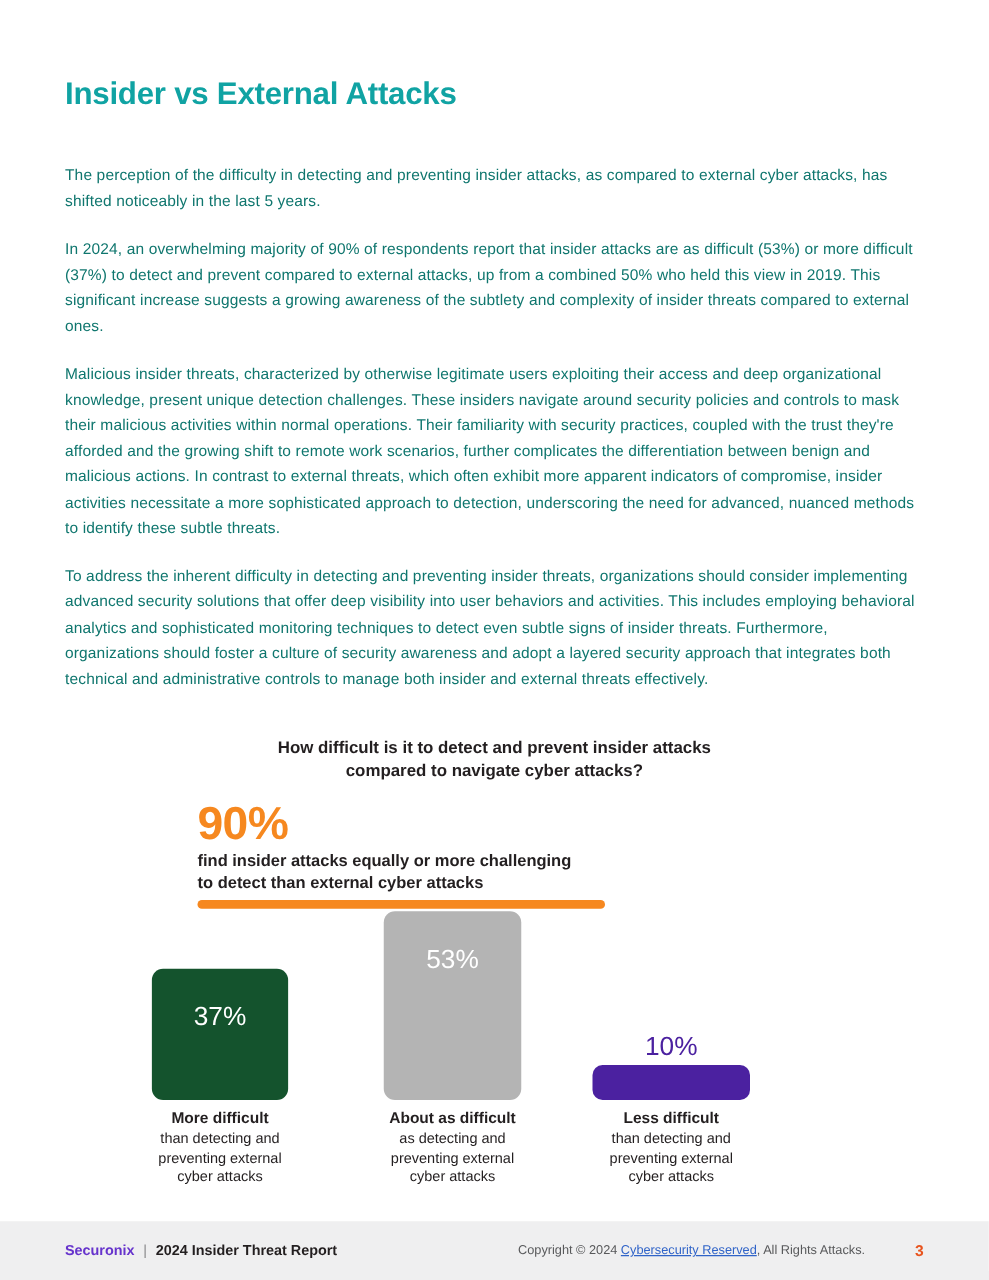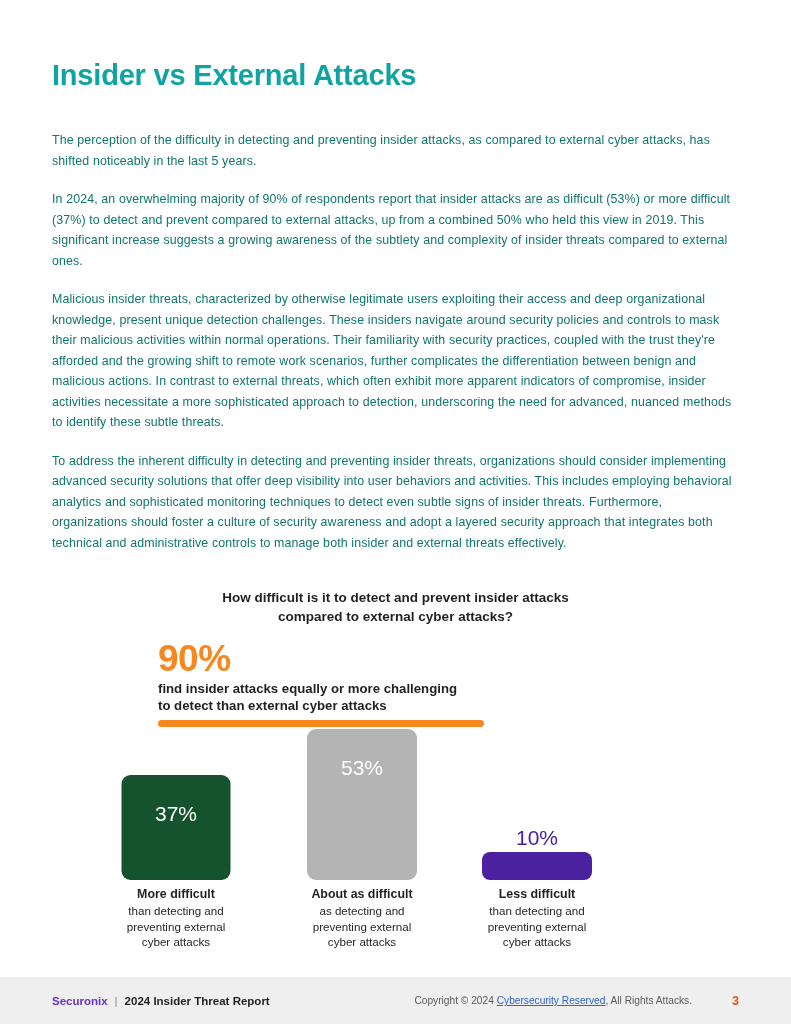--- a/index.html
+++ b/index.html
@@ -26,21 +26,21 @@
   .content {
     flex: 1 1 auto;
     padding: 0 52px;
     position: relative;
   }
 
   
   .page-title {
     margin: 0;
     padding-top: 57px;
-    font-size: 29px;
+    font-size: 25px;
     line-height: 36px;
     font-weight: 700;
     color: #10a3a3;
     letter-spacing: -0.2px;
   }
 
   
   .body-copy {
     margin-top: 37px;
   }
@@ -219,21 +219,21 @@
       <p>The perception of the difficulty in detecting and preventing insider attacks, as compared to external cyber attacks, has shifted noticeably in the last 5 years.</p>
       <p>In 2024, an overwhelming majority of 90% of respondents report that insider attacks are as difficult (53%) or more difficult (37%) to detect and prevent compared to external attacks, up from a combined 50% who held this view in 2019. This significant increase suggests a growing awareness of the subtlety and complexity of insider threats compared to external ones.</p>
       <p>Malicious insider threats, characterized by otherwise legitimate users exploiting their access and deep organizational knowledge, present unique detection challenges. These insiders navigate around security policies and controls to mask their malicious activities within normal operations. Their familiarity with security practices, coupled with the trust they're afforded and the growing shift to remote work scenarios, further complicates the differentiation between benign and malicious actions. In contrast to external threats, which often exhibit more apparent indicators of compromise, insider activities necessitate a more sophisticated approach to detection, underscoring the need for advanced, nuanced methods to identify these subtle threats.</p>
       <p>To address the inherent difficulty in detecting and preventing insider threats, organizations should consider implementing advanced security solutions that offer deep visibility into user behaviors and activities. This includes employing behavioral analytics and sophisticated monitoring techniques to detect even subtle signs of insider threats. Furthermore, organizations should foster a culture of security awareness and adopt a layered security approach that integrates both technical and administrative controls to manage both insider and external threats effectively.</p>
     </div>
 
     <div class="chart-block">
 
       <p class="chart-title">
         <span>How difficult is it to detect and prevent insider attacks</span><br>
-        <span>compared to external cyber attacks?</span>
+        <span>compared to navigate cyber attacks?</span>
       </p>
 
       <div class="callout">
         <div class="callout-number">90%</div>
         <div class="callout-text">
           <span>find insider attacks equally or more challenging</span><br>
           <span>to detect than external cyber attacks</span>
         </div>
         <div class="callout-rule"></div>
       </div>
@@ -263,21 +263,21 @@
           <div class="bar-caption">
             <span class="cap-head">About as difficult</span>
             <span class="cap-sub">as detecting and</span>
             <span class="cap-sub">preventing external</span>
             <span class="cap-sub">cyber attacks</span>
           </div>
         </div>
 
         <div class="bar-col col-2">
           <div class="bar-area">
-            <div class="bar-shape" id="bar-2" style="height: 28px; width: 110px; background: rgb(75, 33, 160); border-radius: 8px;">
+            <div class="bar-shape" id="bar-2" style="height: 28px; width: 126px; background: rgb(75, 33, 160); border-radius: 8px;">
               <span class="bar-value outside">10%</span>
             </div>
           </div>
           <div class="bar-caption">
             <span class="cap-head">Less difficult</span>
             <span class="cap-sub">than detecting and</span>
             <span class="cap-sub">preventing external</span>
             <span class="cap-sub">cyber attacks</span>
           </div>
         </div>

